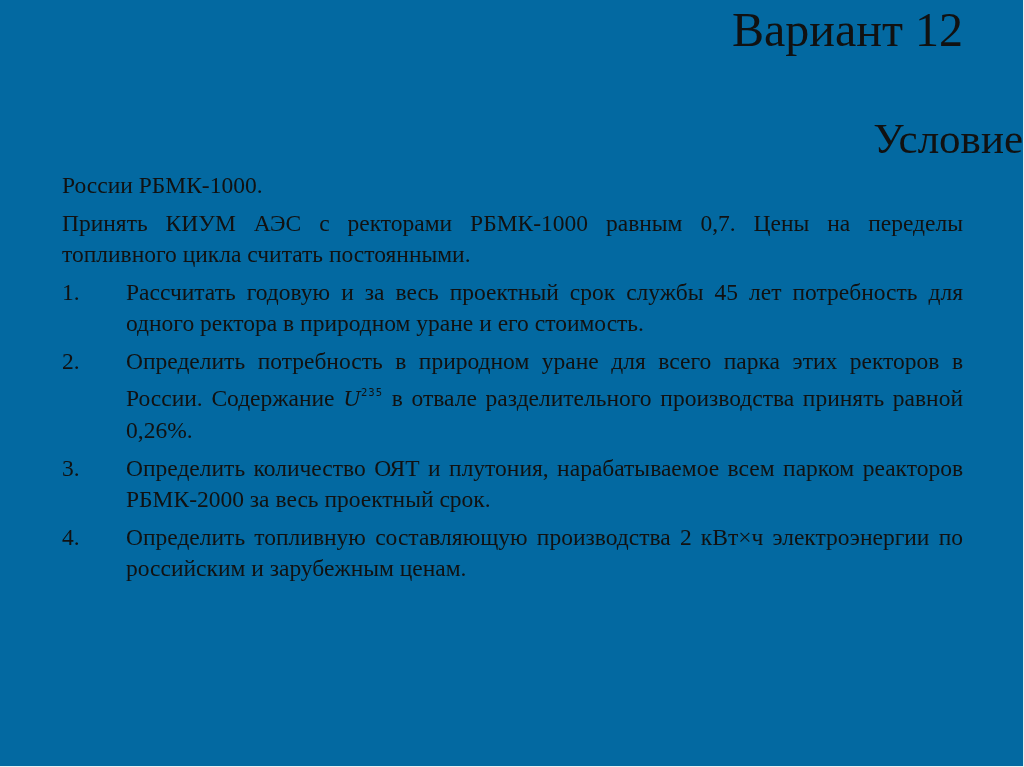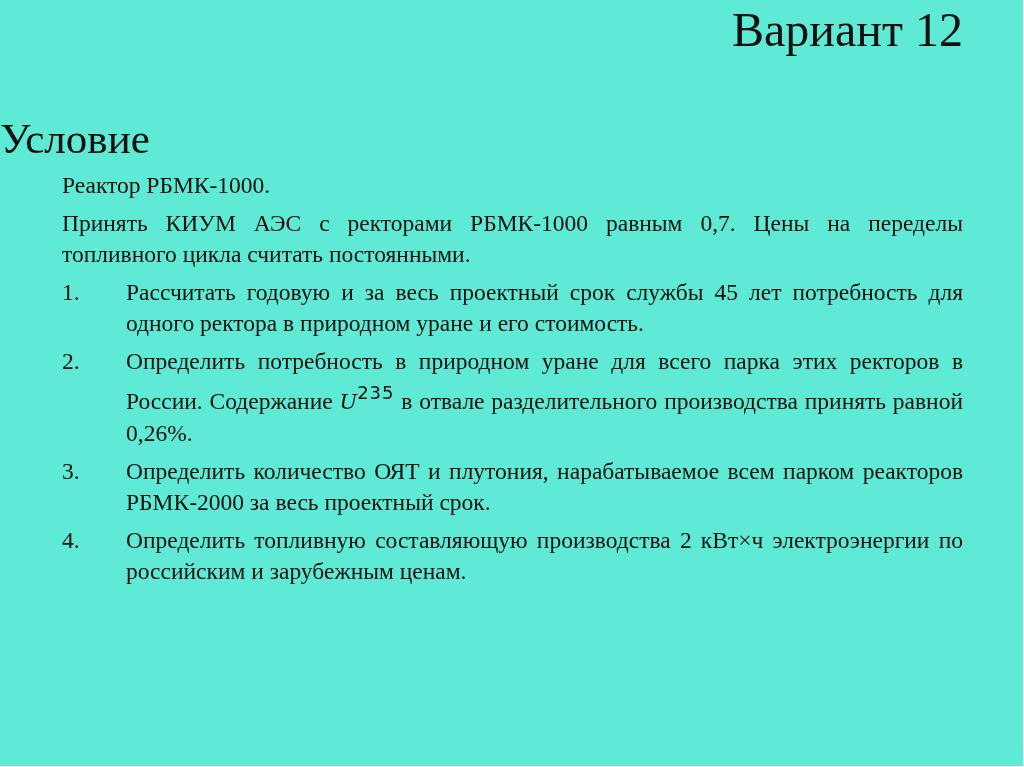--- a/index.html
+++ b/index.html
@@ -1,37 +1,37 @@
 <!DOCTYPE html>
 <html><head>
 <meta charset="utf-8">
 <style>
   html, body { margin: 0; padding: 0; background: #ffffff; }
   body { width: 1024px; height: 767px; position: relative; overflow: hidden;
          font-family: "Liberation Serif", "DejaVu Serif", serif; color: #111; }
-  .slide { position: absolute; inset: 0; background: #5eead4; border-right: 1px solid #eeeeee; border-bottom: 1px solid #eeeeee; }
+  .slide { position: absolute; inset: 0; background: #0369a1; border-right: 1px solid #eeeeee; border-bottom: 1px solid #eeeeee; }
   .title { position: absolute; right: 60px; top: 2px; font-size: 48px; line-height: 56px; font-weight: normal; margin: 0; }
-  .subtitle { position: absolute; left: 0; right: 0; top: 112px; text-align: left; font-size: 43px; line-height: 54px; margin: 0; font-weight: normal; }
+  .subtitle { position: absolute; left: 0; right: 0; top: 112px; text-align: right; font-size: 43px; line-height: 54px; margin: 0; font-weight: normal; }
   .body { position: absolute; left: 62px; right: 60px; top: 170px; font-size: 23.5px; line-height: 31px; }
   .p { text-align: justify; margin: 0 0 7px 0; }
   .item { display: flex; margin: 0 0 7px 0; }
   .num { width: 56px; flex: 0 0 56px; }
   .txt { flex: 1; text-align: justify; margin-left: 8px; }
   .u { font-family: "DejaVu Serif", serif; font-style: italic; font-size: 21px; }
-  .sup { font-family: "DejaVu Sans", sans-serif; font-size: 18px; vertical-align: 10px; letter-spacing: 1px; }
+  .sup { font-family: "DejaVu Sans", sans-serif; font-size: 10px; vertical-align: 10px; letter-spacing: 1px; }
 </style>
 </head>
 <body>
 
 <div class="slide">
   <h1 class="title">Вариант 12</h1>
   <h2 class="subtitle">Условие</h2>
 
   <div class="body">
-    <p class="p">Реактор РБМК-1000.</p>
+    <p class="p">России РБМК-1000.</p>
     <p class="p">Принять КИУМ АЭС с ректорами РБМК-1000 равным 0,7. Цены на переделы топливного цикла считать постоянными.</p>
 
     <div class="item">
       <span class="num">1.</span>
       <span class="txt">Рассчитать годовую и за весь проектный срок службы 45 лет потребность для одного ректора в природном уране и его стоимость.</span>
     </div>
 
     <div class="item">
       <span class="num">2.</span>
       <span class="txt"><span>Определить потребность в природном уране для всего парка этих ректоров в России. Содержание</span> <span class="u">U</span><span class="sup">235</span> <span>в отвале разделительного производства принять равной 0,26%.</span></span>

